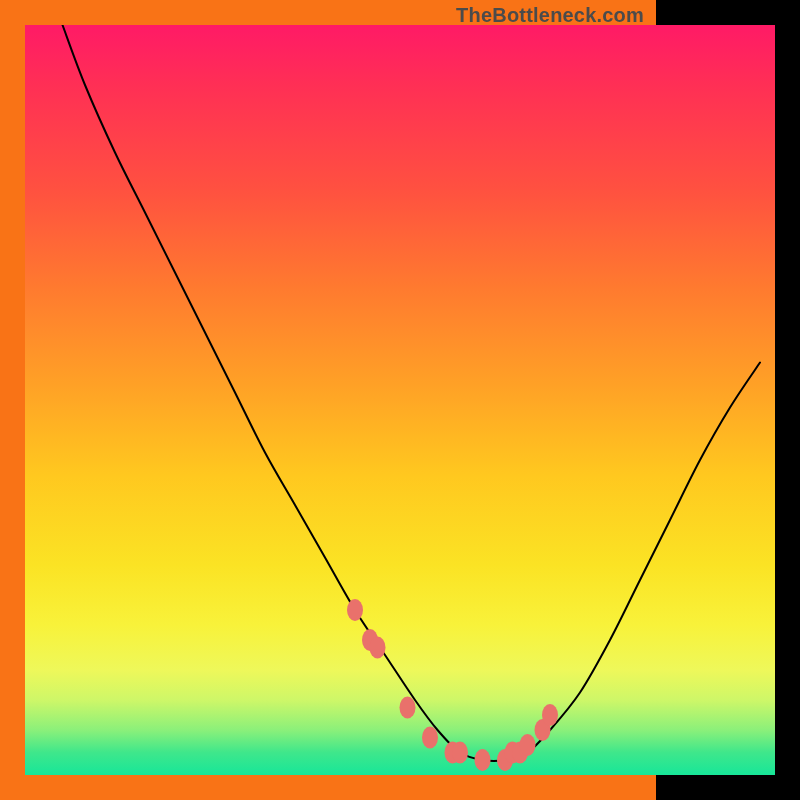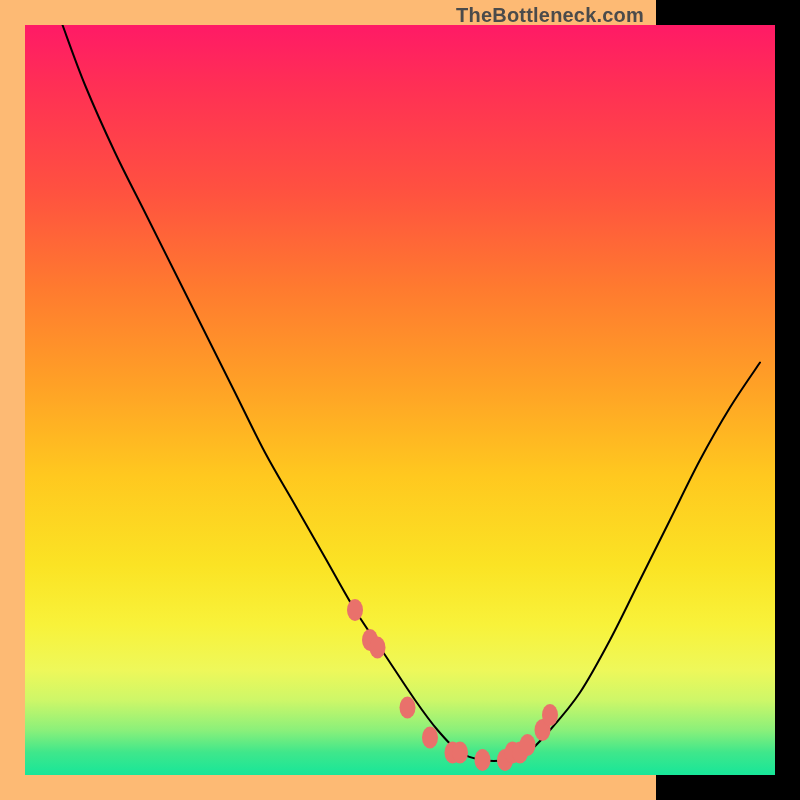--- a/index.html
+++ b/index.html
@@ -8,21 +8,21 @@
     width: 800px;
     height: 800px;
     background: #000;
     overflow: hidden;
     font-family: Arial, Helvetica, sans-serif;
   }
   .stage {
     position: relative;
     width: 656px;
     height: 800px;
-    background: #fdba74;
+    background: #f97316;
   }
   .plot {
     position: absolute;
     left: 25px;
     top: 25px;
     width: 750px;
     height: 750px;
     
     background: linear-gradient(
       to bottom,

